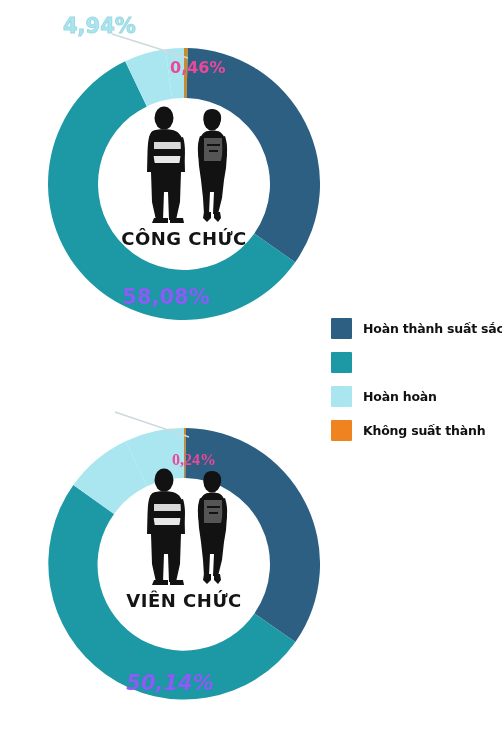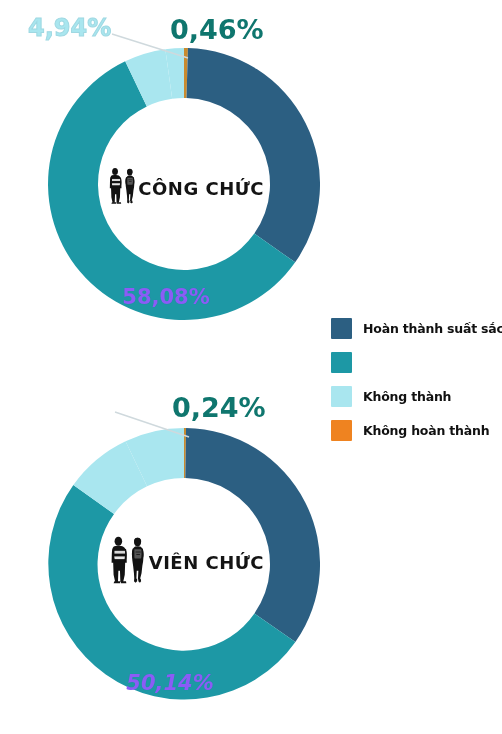--- a/index.html
+++ b/index.html
@@ -12,22 +12,22 @@
   }
   .stage{position:absolute;left:0;top:0;width:502px;height:734px;}
 
   
   .donut-block{position:absolute;}
   .donut-svg{display:block;}
 
   
   .center-wrap{
     position:absolute;
-    display:flex;flex-direction:row;
-    align-items:center;justify-content:center;
+    display:flex;flex-direction:column;
+    align-items:center;justify-content:flex-start;
     pointer-events:none;
   }
   .figures{display:block;}
   .center-title{
     font-family:"DejaVu Sans", sans-serif;
     font-weight:bold;
     color:#141414;
     letter-spacing:.5px;
     line-height:1;
     white-space:nowrap;
@@ -45,26 +45,28 @@
     color:#8b5cf6;
     font-size:21px;
     text-shadow:0 0 1px rgba(0,0,0,.08);
   }
   .val-rot{
     color:#ffffff;
     font-size:20px;
     transform-origin:center center;
   }
   .val-orange{
-    color:#0f766e;
-    font-size:27px;
+    color:#ec4899;
+    font-size:16px;
+    margin-top:44px;
   }
   .val-cyan{
     color:#a9e6ef;
-    font-size:24px;
+    font-size:21px;
+    margin-left:35px;
     -webkit-text-stroke:1px #9fd8e2;
   }
 
   
   .leader{position:absolute;pointer-events:none;}
 
   
   .legend{
     position:absolute;
     display:flex;flex-direction:column;
@@ -168,47 +170,47 @@
       <span class="legend-swatch" style="background:#2c5f82;"></span>
       <span class="legend-label">Hoàn thành suất sắc</span>
     </div>
 
     <div class="legend-row">
       <span class="legend-swatch" style="background:#1d98a5;"></span>
     </div>
 
     <div class="legend-row">
       <span class="legend-swatch" style="background:#a9e6ef;"></span>
-      <span class="legend-label">Không thành</span>
+      <span class="legend-label">Hoàn hoàn</span>
     </div>
 
     <div class="legend-row">
       <span class="legend-swatch" style="background:#ef8320;"></span>
-      <span class="legend-label">Không hoàn thành</span>
+      <span class="legend-label">Không suất thành</span>
     </div>
   </div>
 
   <div class="donut-block" style="left:48px;top:428px;width:272px;height:272px;">
     <svg class="donut-svg" width="272" height="272" viewBox="0 0 272 272">
       <g transform="translate(136,136)">
 
         <path fill="#c98b2e" d="M 0,-136 A 136,136 0 0,1 2.05,-135.98 L 1.30,-85.99 A 86,86 0 0,0 0,-86 Z"></path>
 
         <path fill="#2c5f82" d="M 2.05,-135.98 A 136,136 0 0,1 111.36,78.09 L 70.41,49.38 A 86,86 0 0,0 1.30,-85.99 Z"></path>
 
         <path fill="#1d98a5" d="M 111.36,78.09 A 136,136 0 1,1 -110.66,-79.06 L -69.96,-49.99 A 86,86 0 1,0 70.41,49.38 Z"></path>
 
         <path fill="#a9e6ef" d="M -110.66,-79.06 A 136,136 0 0,1 -58.45,-122.81 L -36.96,-77.66 A 86,86 0 0,0 -69.96,-49.99 Z"></path>
 
         <path fill="#a9e6ef" d="M -58.45,-122.81 A 136,136 0 0,1 0,-136 L 0,-86 A 86,86 0 0,0 -36.96,-77.66 Z"></path>
       </g>
     </svg>
   </div>
 
-  <div class="center-wrap" style="left:104px;top:480px;width:160px;height:160px;">
+  <div class="center-wrap" style="left:104px;top:468px;width:160px;height:160px;">
     <svg class="figures" width="112" height="118" viewBox="0 0 112 118">
       <g>
         <ellipse cx="36" cy="12" rx="9.5" ry="11.5" fill="#121212"></ellipse>
         <path fill="#121212" d="M24.5,25 C28,22.5 44,22.5 47.5,25 C54,28 56,36 56.5,46
                  L57,66 L53,66 L52,96 L48,114 L41,114 L40,86 L36,86 L35,114 L28,114
                  L24,96 L23,66 L19,66 L19.5,46 C20,36 20.5,28 24.5,25 Z"></path>
         <rect x="26" y="36" width="28" height="7" fill="#d9d9d9"></rect>
         <rect x="28" y="44" width="24" height="5" fill="#121212"></rect>
         <rect x="25" y="50" width="30" height="7" fill="#e8e8e8"></rect>
         <rect x="27" y="58" width="26" height="5" fill="#121212"></rect>
@@ -238,15 +240,15 @@
 
   <div class="val val-rot" style="left:264px;top:466px;transform:rotate(62deg);">34,49%</div>
 
   <div class="val val-inside" style="left:170px;top:673px;transform:translateX(-50%);font-style:italic;">50,14%</div>
 
   <svg class="leader" style="left:113px;top:406px;" width="100" height="40">
     <path d="M2,6 L76,31" stroke="#cfd9dd" stroke-width="1.4" fill="none"></path>
   </svg>
 
 
-  <div class="val val-orange" style="left:172px;top:394px;">0,24%</div>
+  <div class="val val-orange" style="left:172px;top:408px;font-family:Liberation Serif, serif;">0,24%</div>
 
 </div>
 
 </body></html>

